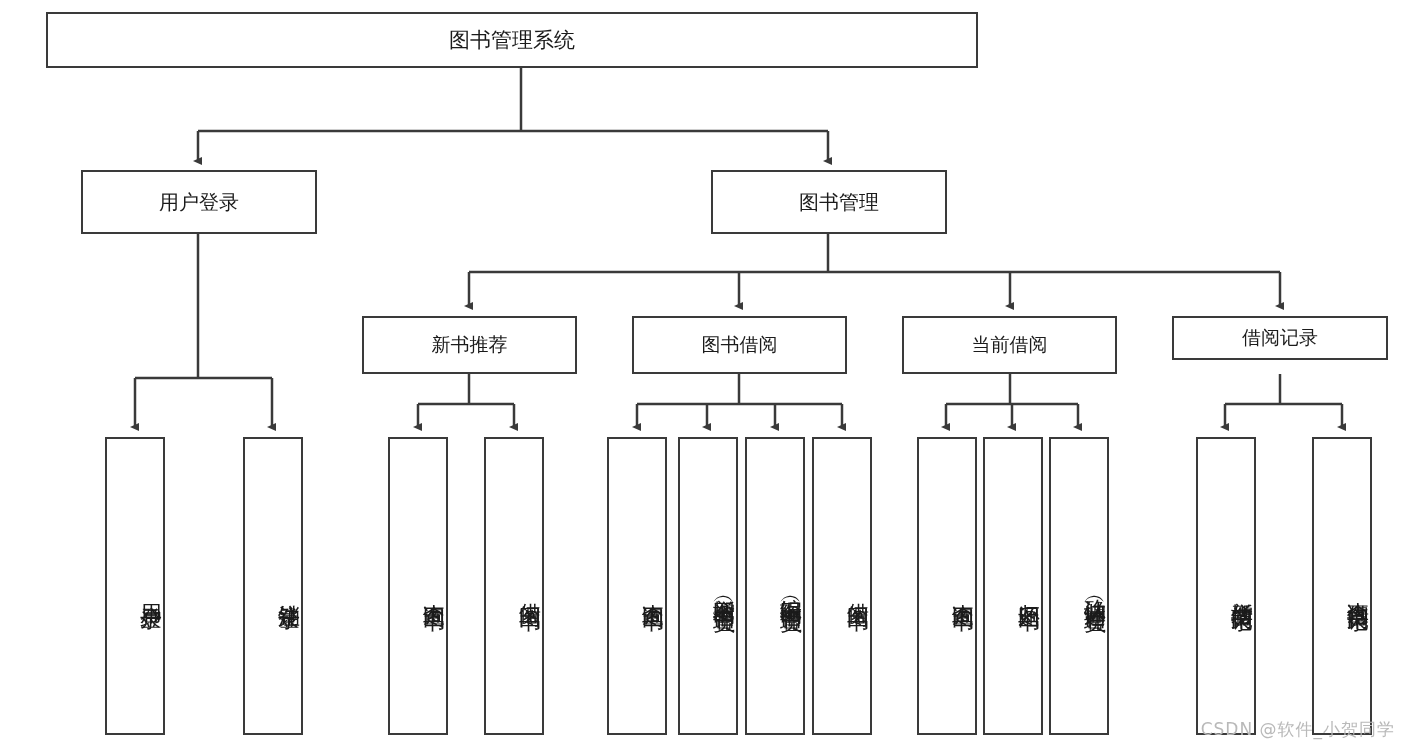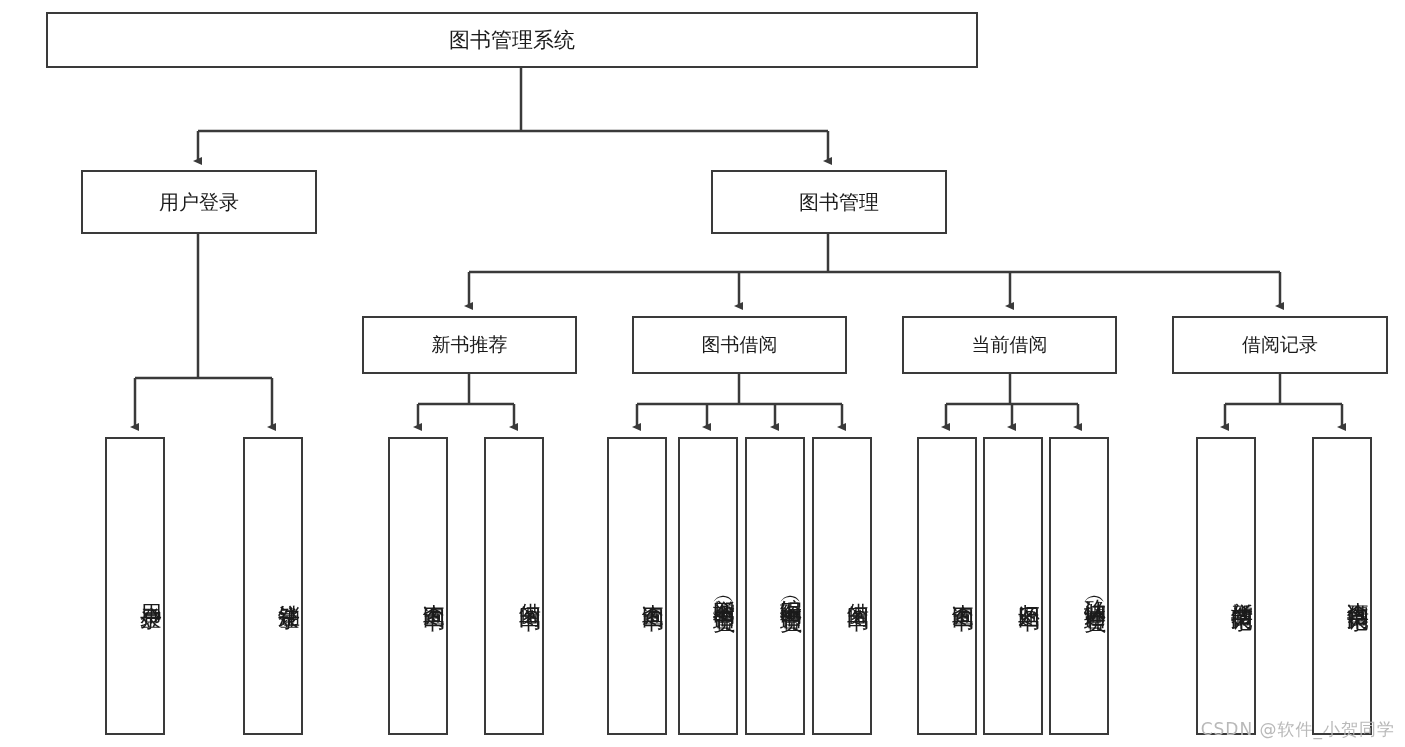--- a/index.html
+++ b/index.html
@@ -132,21 +132,21 @@
 
   <div class="node level2" style="left:362px; top:316px; width:215px; height:58px;">
     <span>新书推荐</span>
   </div>
   <div class="node level2" style="left:632px; top:316px; width:215px; height:58px;">
     <span>图书借阅</span>
   </div>
   <div class="node level2" style="left:902px; top:316px; width:215px; height:58px;">
     <span>当前借阅</span>
   </div>
-  <div class="node level2" style="left:1172px; top:316px; width:216px; height:58px;">
+  <div class="node level2" style="left:1172px; top:316px; width:216px; height:44px;">
     <span>借阅记录</span>
   </div>
 
   <div class="node leaf" style="left:105px; top:437px; width:60px; height:298px;">
     <span class="vtext">用户登录</span>
   </div>
   <div class="node leaf" style="left:243px; top:437px; width:60px; height:298px;">
     <span class="vtext">注销登录</span>
   </div>
 

